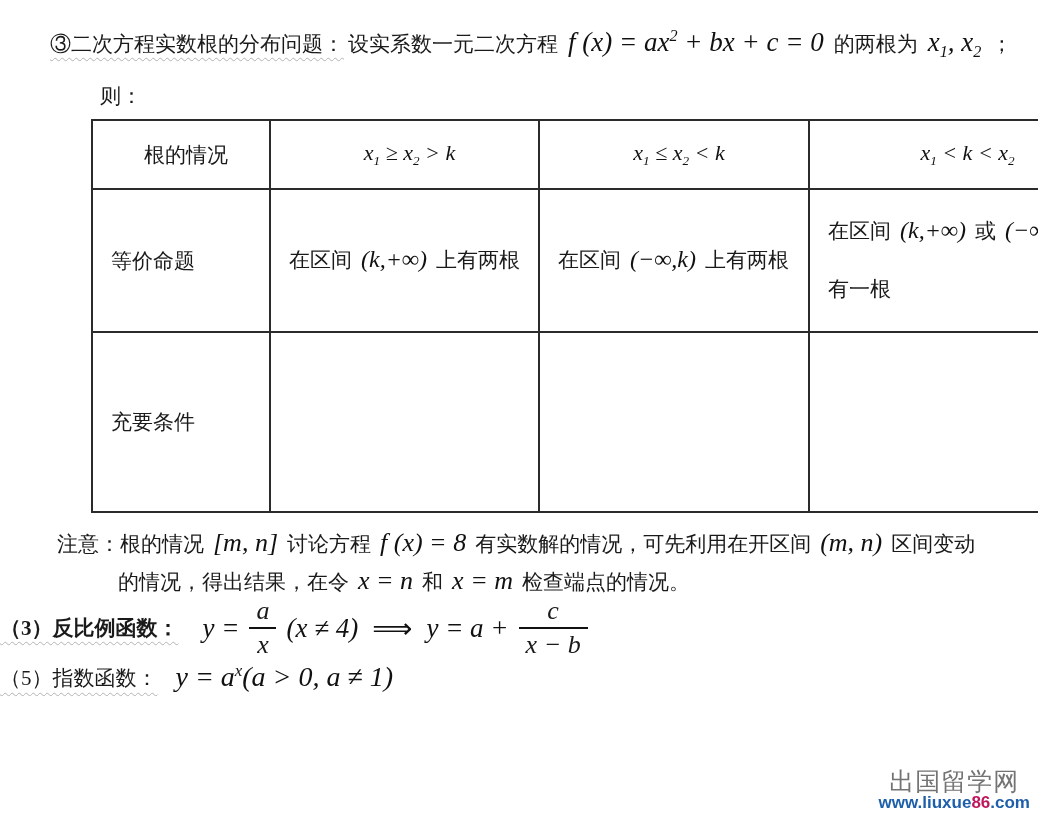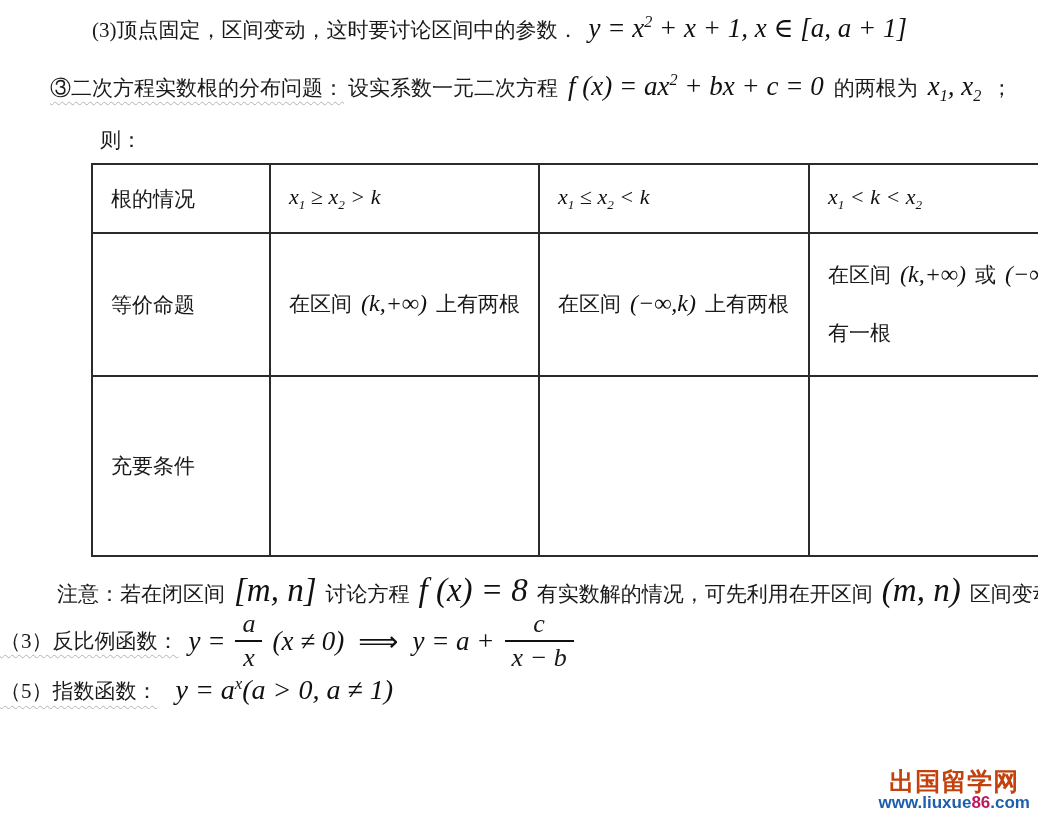--- a/index.html
+++ b/index.html
@@ -43,36 +43,36 @@
     width: 912px;
     margin: 9px 0 0 91px;
   }
   table.roots td {
     border: 2px solid #2b2b2b;
     vertical-align: middle;
     padding: 0 8px 0 18px;
     background:#fff;
   }
   td.c1w { width:150px; } td.c2w { width:241px; } td.c3w { width:242px; } td.c4w { width:279px; }
-  tr.r1 td { height: 67px; }
+  tr.r1 td { height: 67px; text-align: center; }
   tr.r2 td { height: 141px; line-height: 56px; }
   tr.r3 td { height: 178px; }
   td.labelcell { padding-left: 30px; }
 
   .note1 { margin: 15px 0 0 57px; white-space: nowrap; }
   .note2 { margin: 8px 0 0 118px; white-space: nowrap; }
-  .note1 .math, .note2 .math { font-size: 33px; margin: 0 5px; }
+  .note1 .math, .note2 .math { font-size: 26px; margin: 0 5px; }
 
   .recip {
     margin: 14px 0 0 8px;
     display: flex;
     align-items: center;
     white-space: nowrap;
   }
-  .recip .heading { margin-right: 4px; }
+  .recip .heading { margin-right: 18px; font-weight: bold; }
   .frac {
     display: inline-block;
     vertical-align: middle;
     text-align: center;
     font-family: "Liberation Serif", "DejaVu Serif", serif;
     font-style: italic;
     font-size: 26px;
     margin: 0 4px;
     line-height: 1.15;
   }
@@ -90,42 +90,38 @@
 
   .logo {
     position: absolute;
     right: 8px;
     top: 768px;
     text-align: center;
     font-family: "Liberation Sans", "DejaVu Sans", sans-serif;
   }
   .logo-name {
     font-size: 25px;
-    font-weight: bold;
-    color: #c2410c;
+    font-weight: normal;
+    color: #737373;
     letter-spacing: 1px;
     line-height: 1.05;
   }
   .logo-url {
     font-size: 17px;
     font-weight: bold;
     color: #1d5fab;
     line-height: 1.0;
   }
   .logo-url .red { color: #be185d; }
 </style>
 </head>
 <body>
 
 <div class="page">
 
-  <p class="l1 nowrap">
-    <span class="cn">(3)顶点固定，区间变动，这时要讨论区间中的参数．</span>
-    <span class="math m27"><span>y = x</span><sup>2</sup><span> + x + 1, x ∈ [a, a + 1]</span></span>
-  </p>
 
   <p class="l2 nowrap">
     <span class="cn u-wavy">③二次方程实数根的分布问题：</span>
     <span class="cn">设实系数一元二次方程</span>
     <span class="math m27"><span>f (x) = ax</span><sup>2</sup><span> + bx + c = 0</span></span>
     <span class="cn">的两根为</span>
     <span class="math m27"><span>x</span><sub>1</sub><span>, x</span><sub>2</sub></span>
     <span class="cn">；</span>
   </p>
 
@@ -162,38 +158,45 @@
     <tr class="r3">
       <td class="c1w labelcell cn">充要条件</td>
       <td class="c2w"></td>
       <td class="c3w"></td>
       <td class="c4w"></td>
     </tr>
   </tbody>
     </table>
 
   <p class="note1">
-    <span class="cn">注意：若在闭区间</span>
+    <span class="cn">注意：根的情况</span>
     <span class="math">[m, n]</span>
     <span class="cn">讨论方程</span>
     <span class="math">f (x) = 8</span>
     <span class="cn">有实数解的情况，可先利用在开区间</span>
     <span class="math">(m, n)</span>
     <span class="cn">区间变动</span>
   </p>
 
+  <p class="note2">
+    <span class="cn">的情况，得出结果，在令</span>
+    <span class="math">x = n</span>
+    <span class="cn">和</span>
+    <span class="math">x = m</span>
+    <span class="cn">检查端点的情况。</span>
+  </p>
 
   <div class="recip blockline">
     <span class="cn u-wavy heading">（3）反比例函数：</span>
     <span class="math m27">y =</span>
     <span class="frac">
       <span class="num">a</span>
       <span class="den">x</span>
     </span>
-    <span class="math m27">(x ≠ 0)</span>
+    <span class="math m27">(x ≠ 4)</span>
     <span class="arrow">⟹</span>
     <span class="math m27">y = a +</span>
     <span class="frac">
       <span class="num">c</span>
       <span class="den">x − b</span>
     </span>
   </div>
 
   <div class="expline blockline nowrap">
     <span class="cn u-wavy">（5）指数函数：</span>

